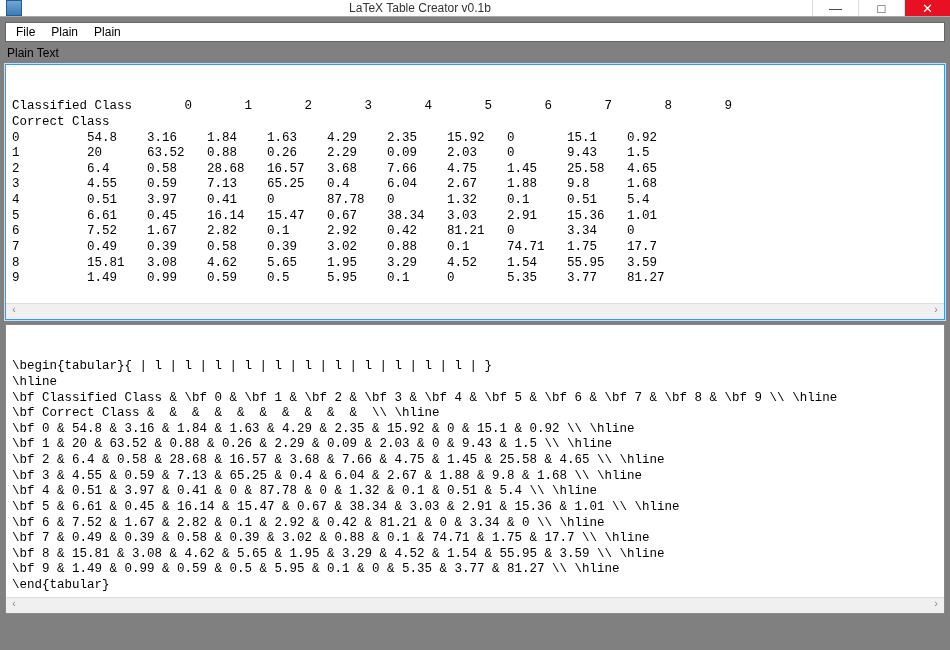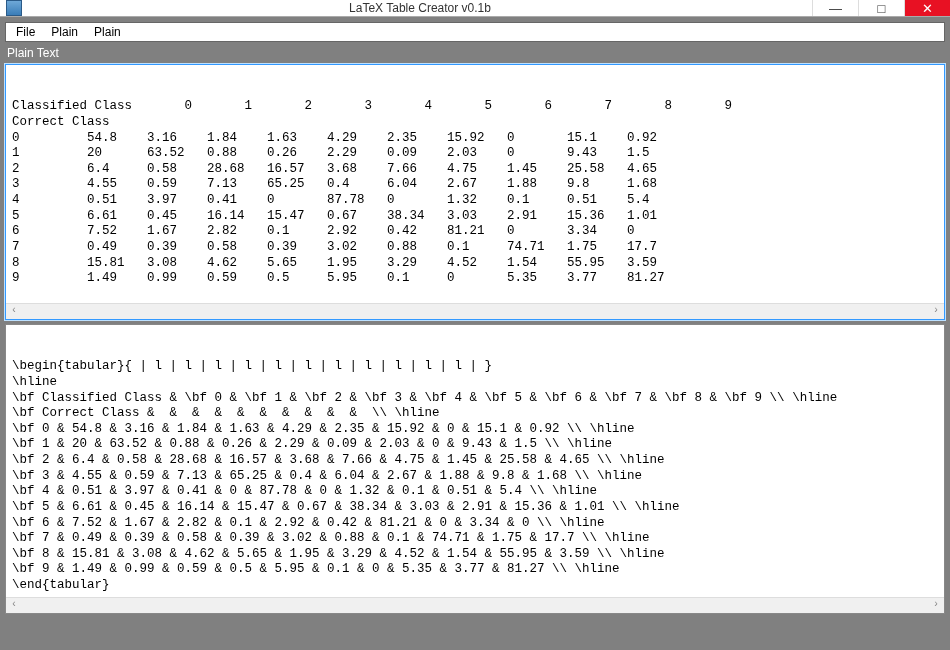--- a/index.html
+++ b/index.html
@@ -57,21 +57,21 @@
     display: flex; align-items: center;
     gap: 0;
     padding: 6px 2px;
   }
   .menubar .menuitem {
     padding: 1px 8px;
     color: #000;
     cursor: default;
   }
   .section-label {
-    color: #ffffff;
+    color: #000000;
     font-size: 12px;
     padding: 0 2px;
     background: #808080;
   }
   .textpane {
     background: #fff;
     border: 1px solid #888;
     font-family: Consolas, "Courier New", monospace;
     font-size: 12.5px;
     line-height: 1.25;

